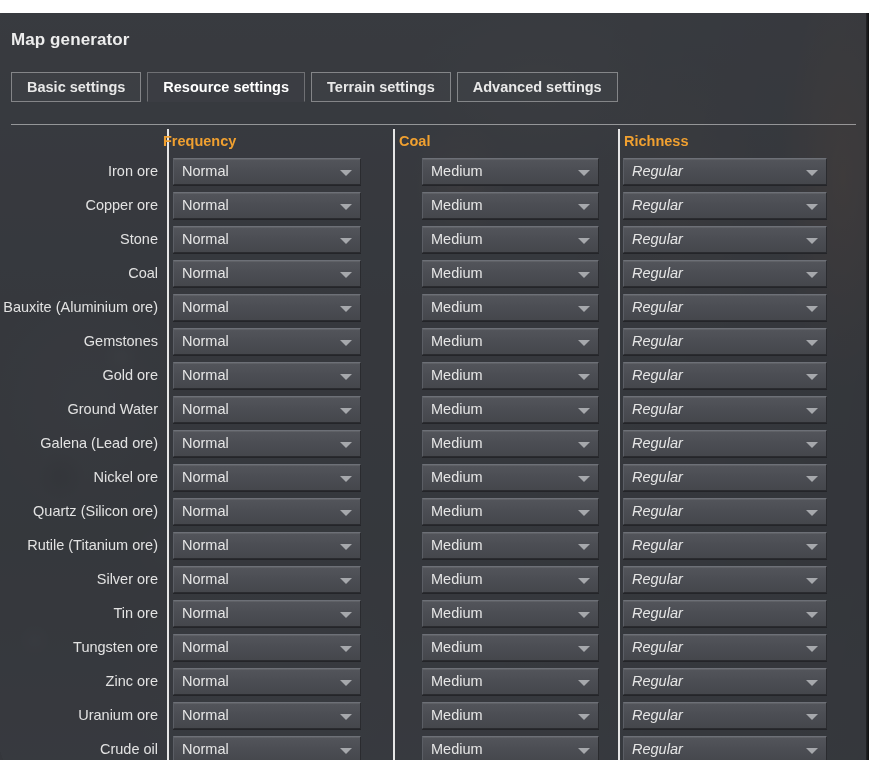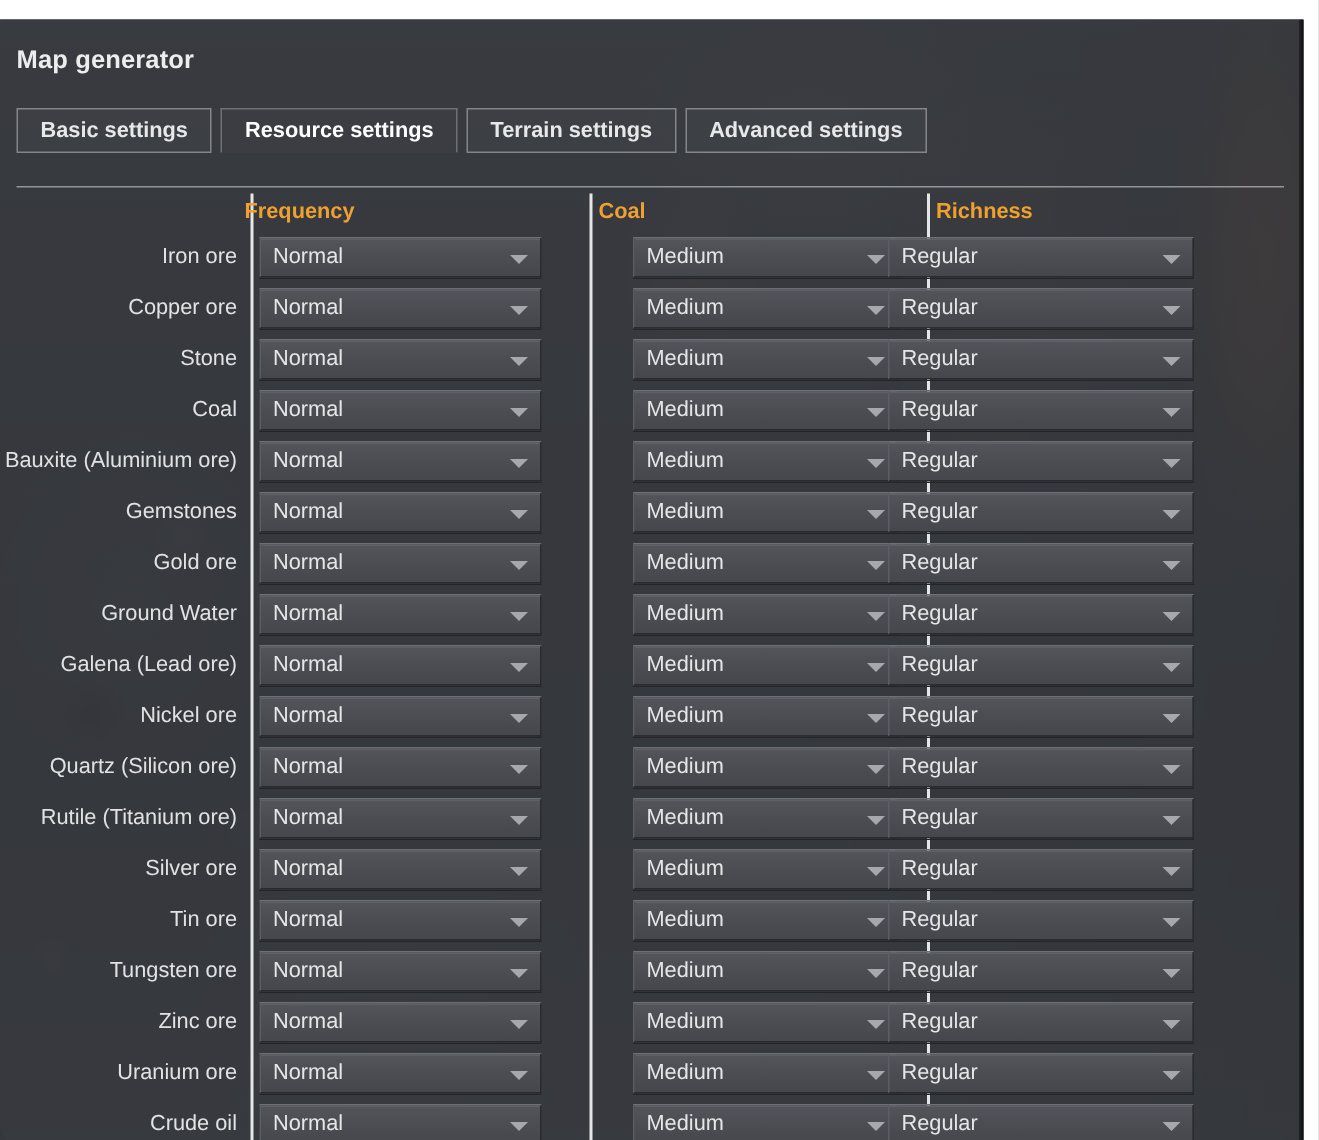--- a/index.html
+++ b/index.html
@@ -207,21 +207,21 @@
     width: 0;
     height: 0;
     border-left: 6px solid transparent;
     border-right: 6px solid transparent;
     border-top: 6px solid #a6a8ac;
     pointer-events: none;
   }
 
   .dd.freq { left: 173px; width: 188px; }
   .dd.size { left: 399px; width: 177px; margin-left: 23px; }
-  .dd.rich { left: 592px; width: 204px; }
+  .dd.rich { left: 623px; width: 204px; font-style: italic; }
 
   
   .window-edge {
     position: absolute;
     right: 0;
     top: 0;
     width: 3px;
     height: 747px;
     background: linear-gradient(90deg, rgba(0,0,0,0.35), rgba(0,0,0,0.75));
   }

